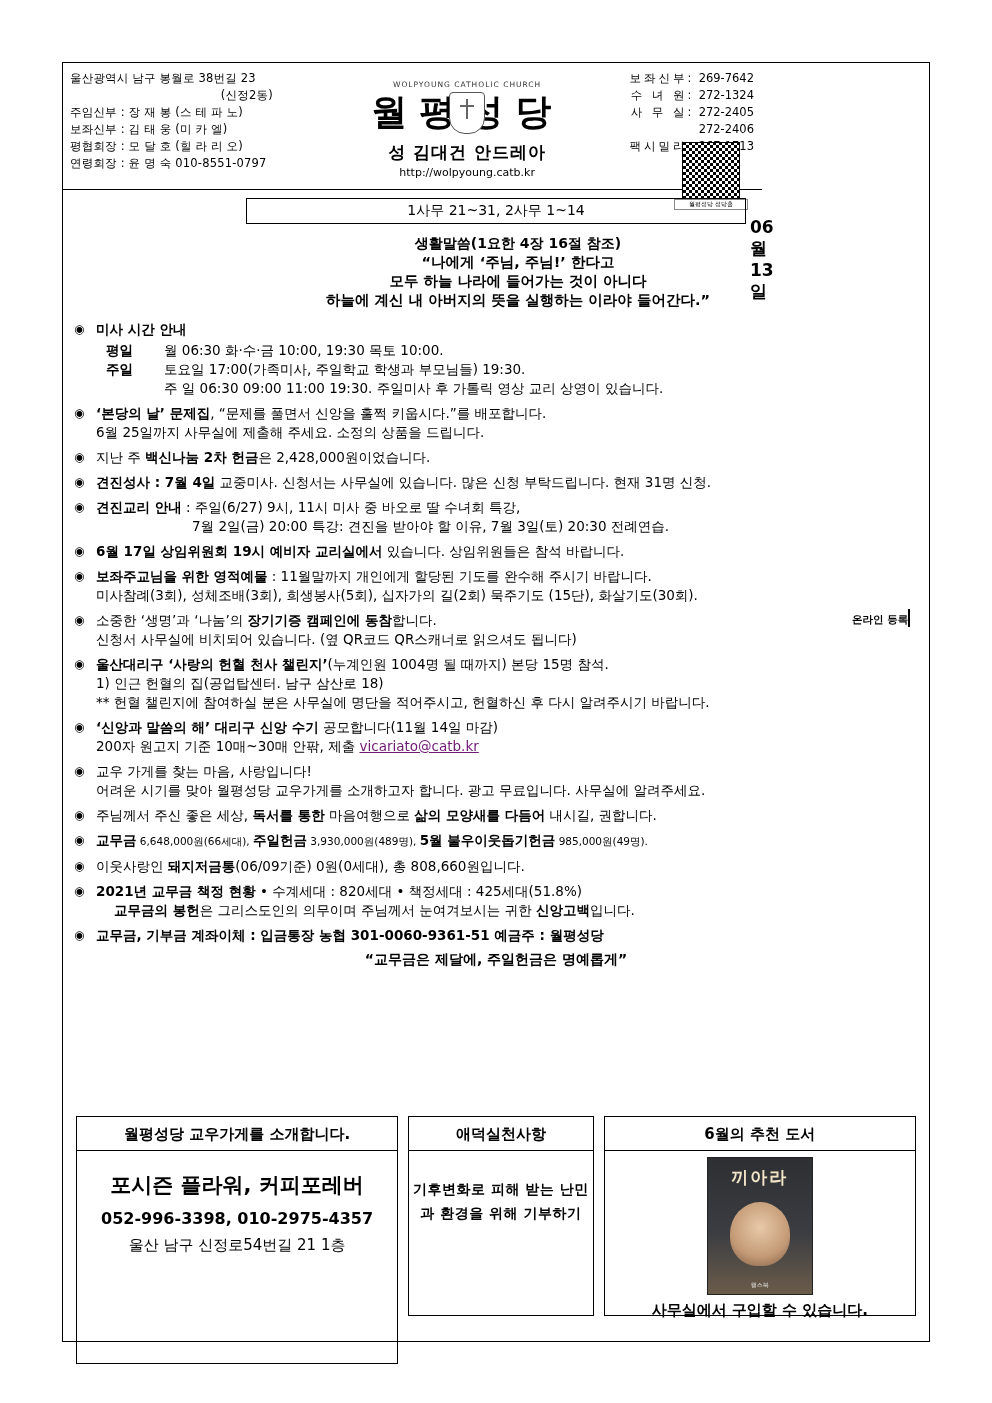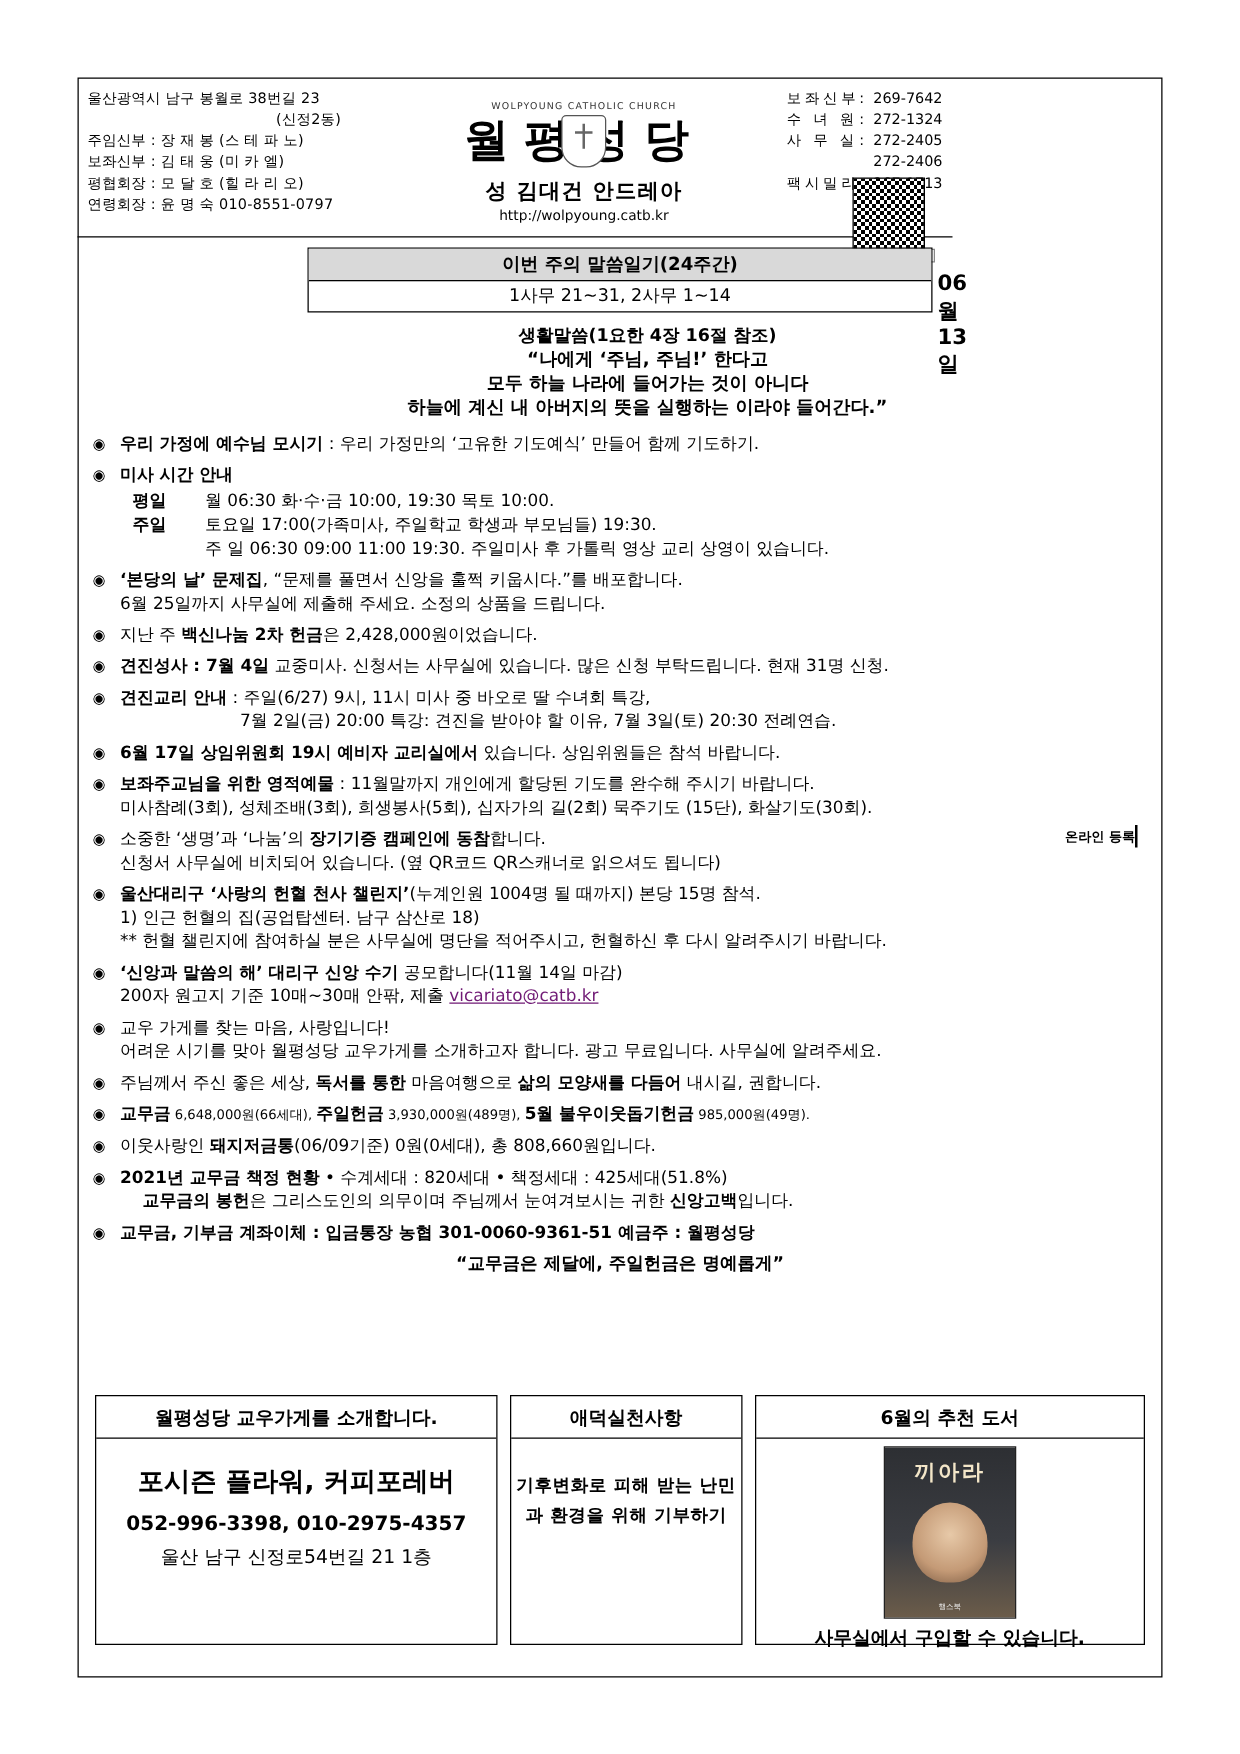--- a/index.html
+++ b/index.html
@@ -55,21 +55,21 @@
   .arc-text {
     position:absolute; left:0; right:0; top:18px; text-align:center;
     font-size: 7.5px; letter-spacing: 1px; color:#333;
   }
   .sub-title { font-size: 17px; font-weight: bold; margin-top: 4px; letter-spacing: 1px; }
   .site { font-size: 11px; margin-top: 2px; }
   .hdr-right {
     flex: 1; padding: 8px 8px 0 6px; box-sizing: border-box;
     font-size: 11.5px; line-height: 17px;
   }
-  .hdr-right .row { display:flex; justify-content: space-between; white-space:nowrap; }
+  .hdr-right .row { display:flex; justify-content: flex-end; white-space:nowrap; }
   .hdr-right .lbl { letter-spacing: 3px; }
   .hdr-right .num { letter-spacing: 0px; }
   .qr-box {
     position: absolute; left: 620px; top: 80px; width: 56px; height: 56px;
     background:
       repeating-linear-gradient(0deg,#000 0 3px,#fff 3px 6px),
       repeating-linear-gradient(90deg,#000 0 3px,#fff 3px 6px);
     background-blend-mode: difference;
     border: 1px solid #000;
   }
@@ -119,21 +119,21 @@
       repeating-linear-gradient(0deg,#000 0 3px,#fff 3px 6px),
       repeating-linear-gradient(90deg,#000 0 3px,#fff 3px 6px);
     background-blend-mode: difference;
   }
 
   .motto { text-align:center; font-weight:bold; font-size: 14px; margin-top: 4px; }
 
   
   .bottom { position:absolute; left: 76px; top: 1116px; width: 840px; display:flex; gap: 10px; }
   .bbox { border: 1.5px solid #000; box-sizing:border-box; }
-  .bbox.a { width: 330px; height: 200px; text-align:center; }
+  .bbox.a { width: 330px; height: 248px; text-align:center; }
   .bbox.b { width: 190px; height: 200px; text-align:center; }
   .bbox.c { width: 320px; height: 200px; text-align:center; }
   .bhead { font-weight:bold; font-size:15px; padding: 8px 0 6px; border-bottom: 1.5px solid #000; }
   .bbox.b .bhead { border-bottom: 1.5px solid #000; }
   .shop-name { font-weight:bold; font-size: 21px; margin-top: 20px; }
   .shop-person { font-size: 16px; margin-top: 22px; }
   .shop-tel { font-weight:bold; font-size: 16px; margin-top: 10px; }
   .shop-addr { font-size: 15px; margin-top: 8px; }
   .charity-text { font-size: 14px; line-height: 24px; margin-top: 26px; letter-spacing: 0.5px; }
   .book-wrap { margin-top: 6px; }
@@ -204,36 +204,32 @@
     </div>
 
     <div class="qr-box"></div>
     <div class="qr-caption">월평성당 성당홈</div>
     <div class="date-badge">06월 13일</div>
   </div>
 
   <div class="content">
 
     <div class="weekword-box">
-      <div class="weekword-title">이번 주의 말씀일기(24주간)</div>
       <div class="weekword-sub">1사무 21~31, 2사무 1~14</div>
     </div>
 
     <div class="life-word">
       <div class="lw1">생활말씀(1요한 4장 16절 참조)</div>
       <div class="lw">“나에게 ‘주님, 주님!’ 한다고</div>
       <div class="lw">모두 하늘 나라에 들어가는 것이 아니다</div>
       <div class="lw">하늘에 계신 내 아버지의 뜻을 실행하는 이라야 들어간다.”</div>
     </div>
 
     <ul class="items">
 
-      <li>
-        <span class="b">우리 가정에 예수님 모시기</span><span> : 우리 가정만의 ‘고유한 기도예식’ 만들어 함께 기도하기.</span>
-      </li>
 
       <li>
         <span class="b">미사 시간 안내</span>
         <table class="misa">
           <tbody>
               <tr>
             <td class="k">평일</td>
             <td>월 06:30 화·수·금 10:00, 19:30 목토 10:00.</td>
           </tr>
           <tr>

